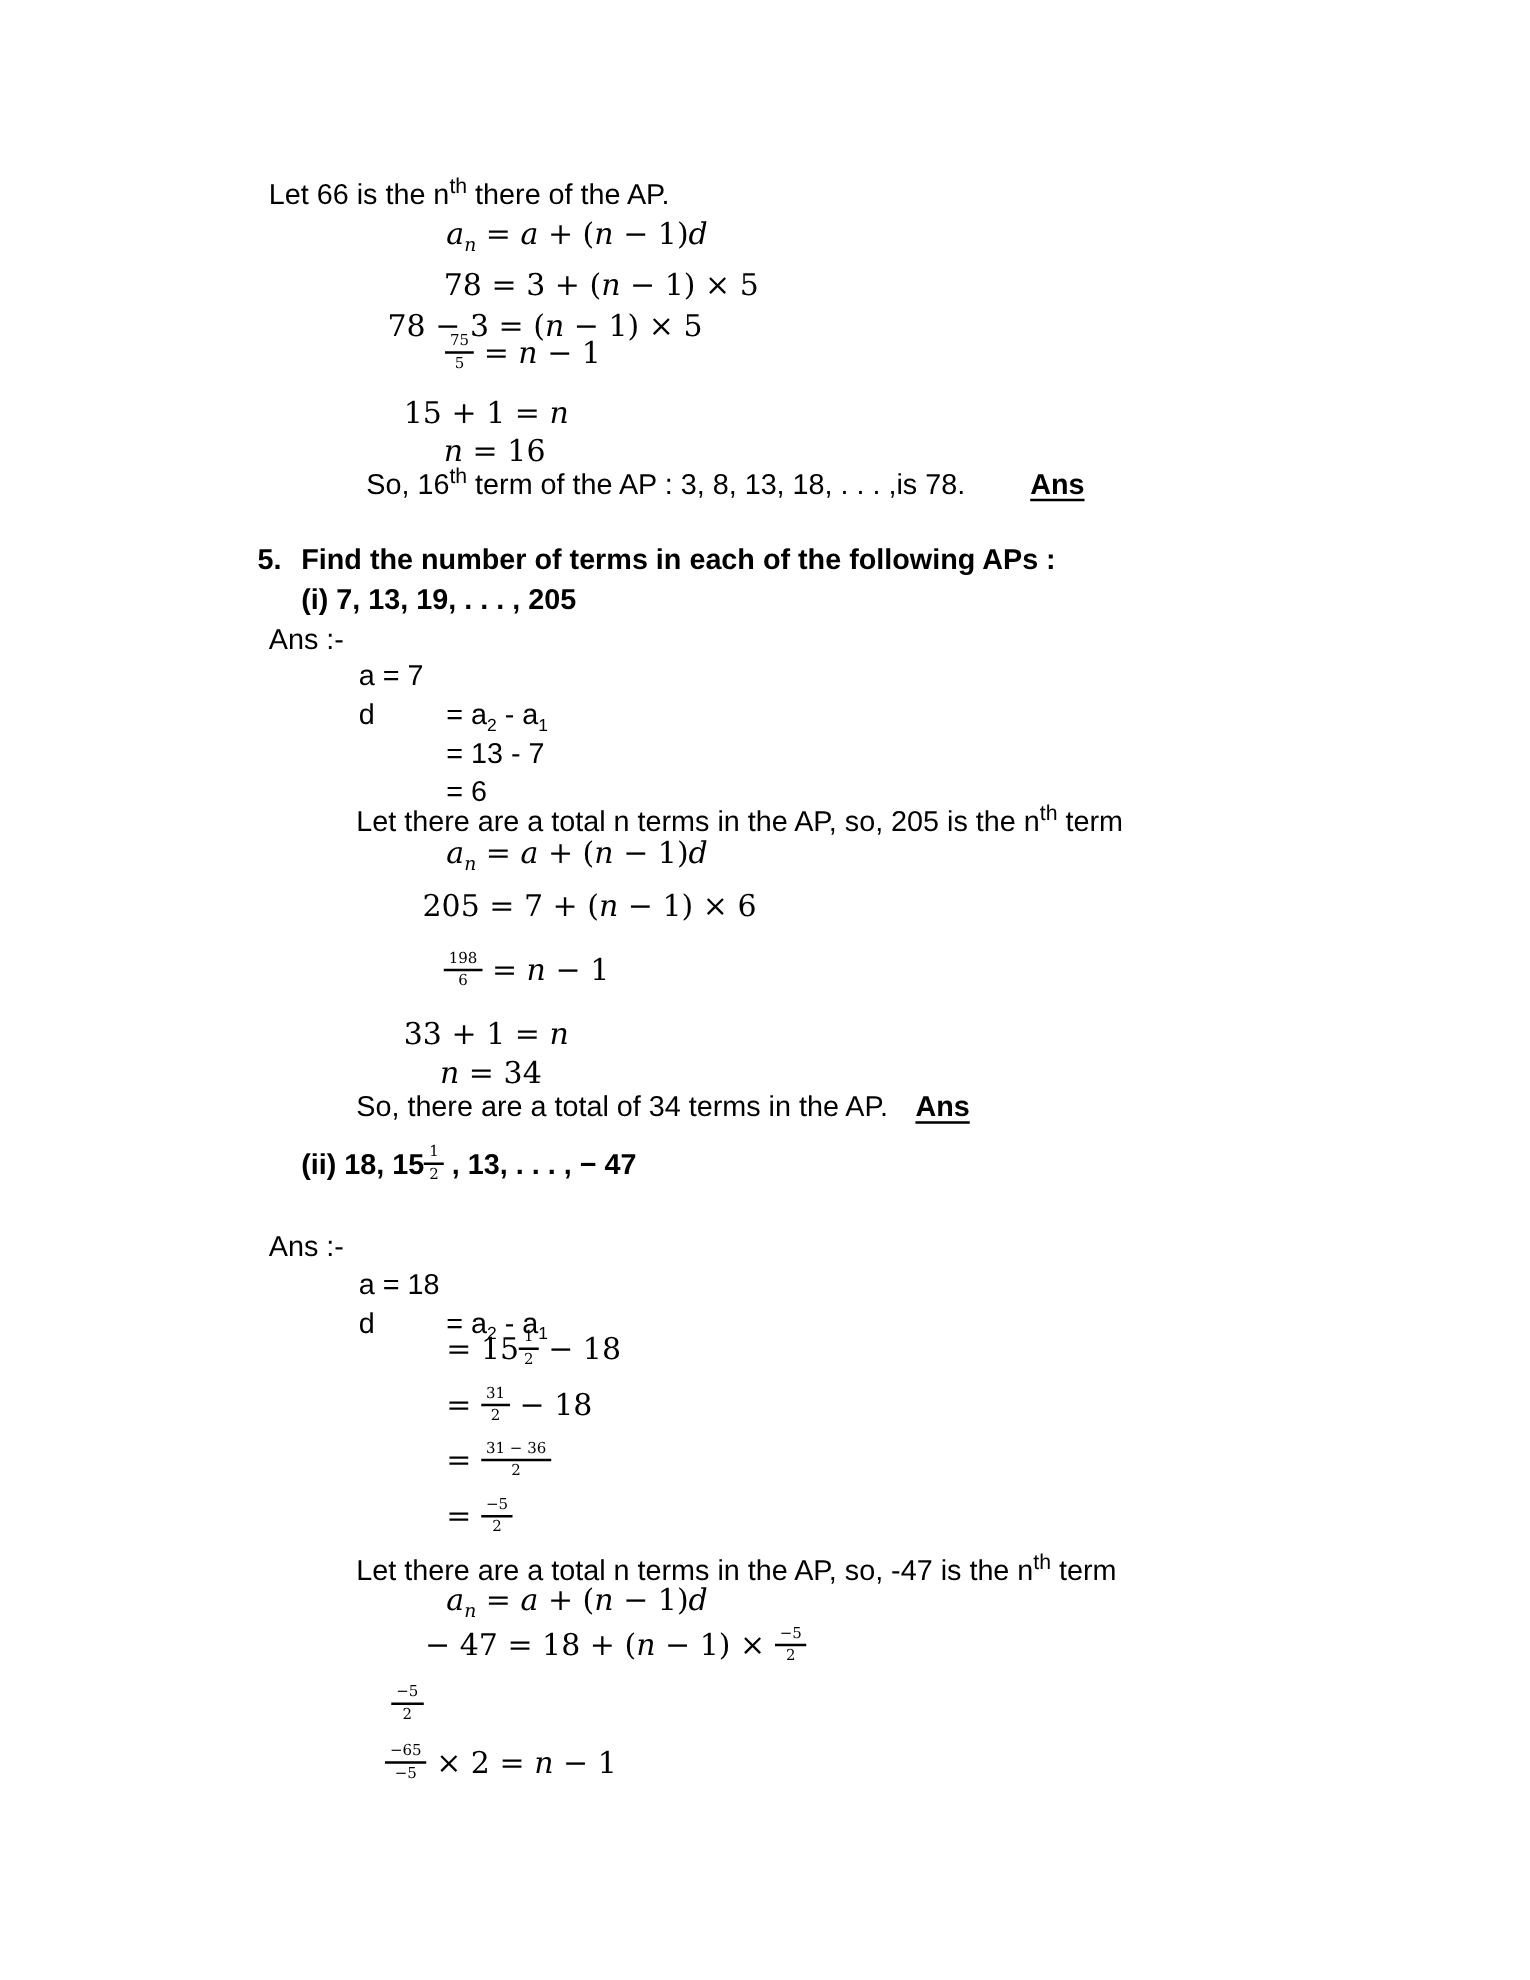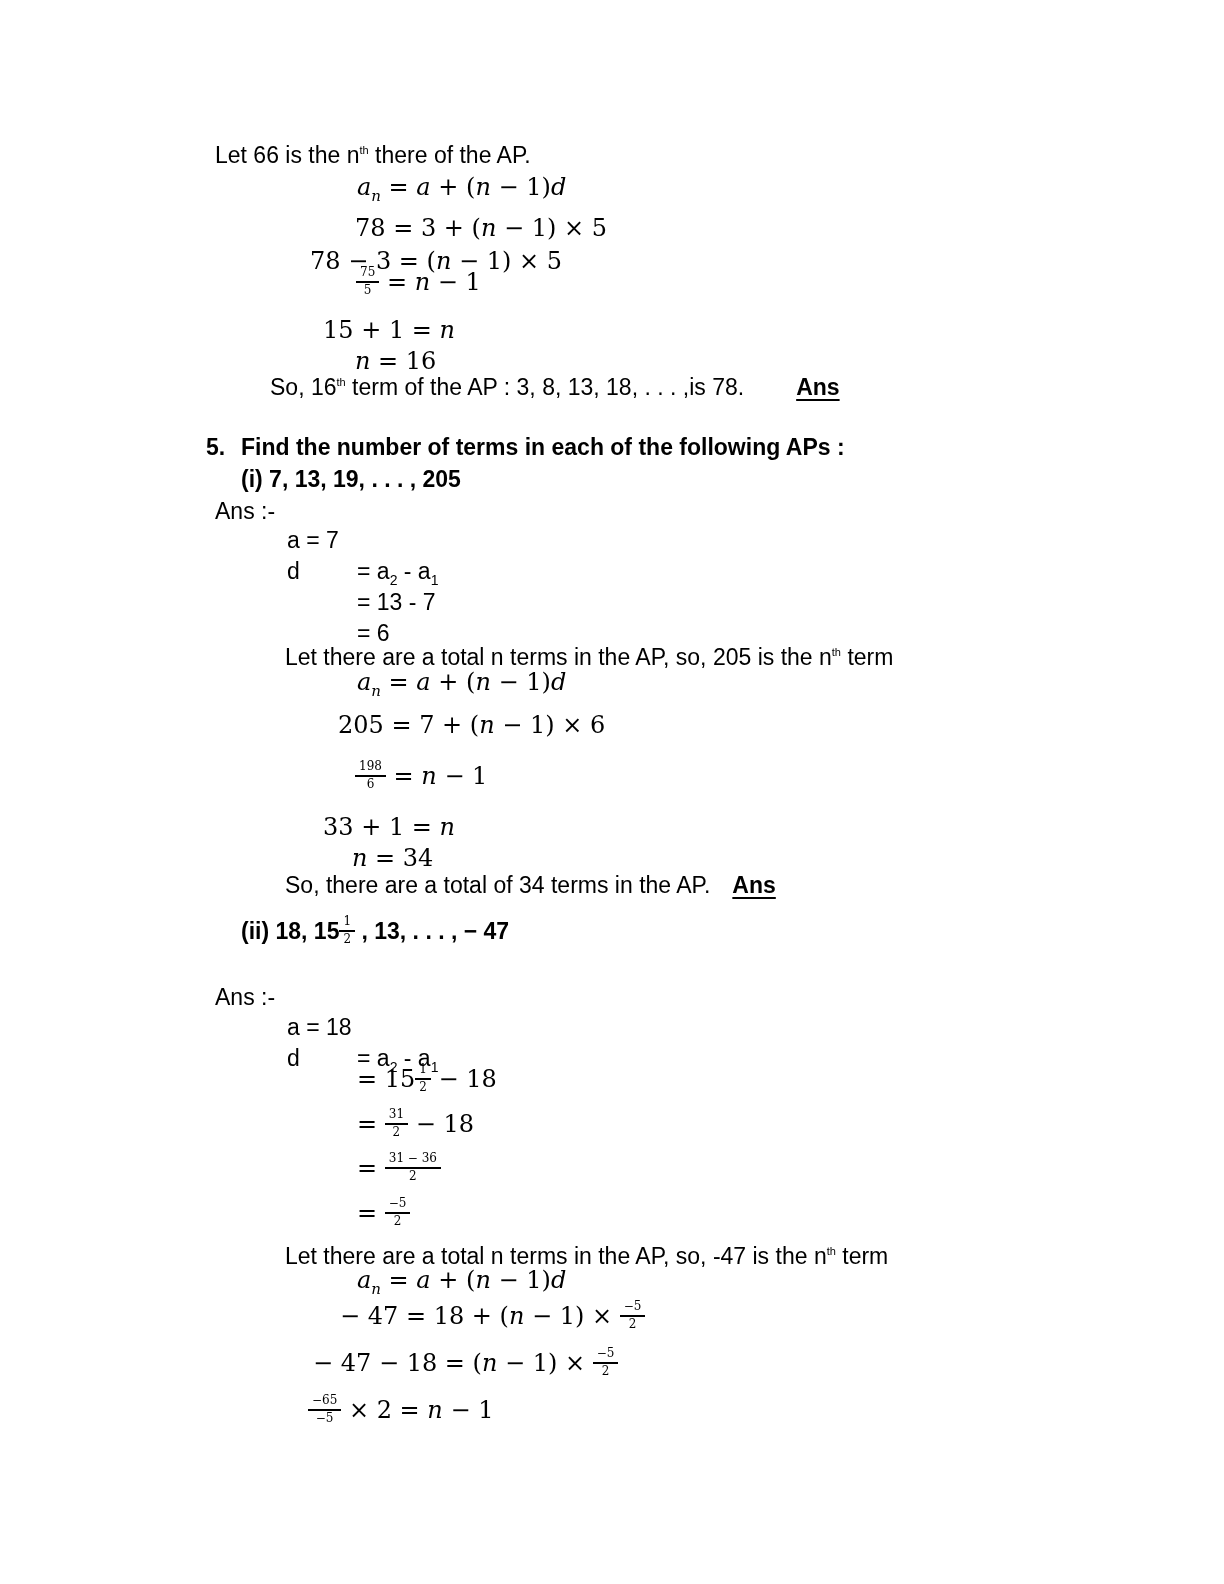--- a/index.html
+++ b/index.html
@@ -21,21 +21,21 @@
   .vcenter{display:flex;align-items:center;}
   .sans{font-family:"Liberation Sans", sans-serif;}
   .math{font-family:"DejaVu Serif", serif;font-size:24px;}
   .math i{font-family:"DejaVu Serif", serif;}
   .bold{font-weight:bold;margin-left:26px;}
   .ans{
     font-weight:bold;
     text-decoration:underline;
     text-underline-offset:4px;
   }
-  sup{font-size:11px;line-height:0;}
+  sup{font-size:17px;line-height:0;}
   sub.sans-sub{font-size:14px;line-height:0;}
   sub.msub{font-size:15px;line-height:0;font-family:"DejaVu Serif", serif;}
   .frac{
     display:inline-flex;
     flex-direction:column;
     align-items:stretch;
     text-align:center;
     font-family:"DejaVu Serif", serif;
     font-size:12px;
     line-height:1.15;
@@ -60,21 +60,21 @@
   <div class="line math" style="left:310px;top:246px"><span>78 − 3 = (<i>n</i> − 1) × 5</span></div>
 
   <div class="line math vcenter" style="left:356px;top:266px">
     <span class="frac"><span class="num">75</span><span class="den">5</span></span><span> = <i>n</i> − 1</span>
   </div>
 
   <div class="line math" style="left:323px;top:315px"><span>15 + 1 = <i>n</i></span></div>
 
   <div class="line math" style="left:355px;top:346px"><span><i>n</i> = 16</span></div>
 
-  <div class="line sans" style="left:270px;top:372px"><span>So, 16</span><sup>th</sup><span> term of the AP : 3, 8, 13, 18, . . . ,is 78.</span><span class="ans" style="margin-left:52px">Ans</span></div>
+  <div class="line sans" style="left:293px;top:372px"><span>So, 16</span><sup>th</sup><span> term of the AP : 3, 8, 13, 18, . . . ,is 78.</span><span class="ans" style="margin-left:52px">Ans</span></div>
 
   <div class="line sans bold" style="left:180px;top:432px"><span class="q5num">5.</span><span>Find the number of terms in each of the following APs :</span></div>
 
   <div class="line sans bold" style="left:215px;top:464px"><span>(i) 7, 13, 19, . . . , 205</span></div>
 
   <div class="line sans" style="left:215px;top:496px"><span>Ans :-</span></div>
 
   <div class="line sans" style="left:287px;top:525px"><span>a = 7</span></div>
 
   <div class="line sans" style="left:287px;top:556px"><span class="dspacer">d</span><span>= a</span><sub class="sans-sub">2</sub><span> - a</span><sub class="sans-sub">1</sub></div>
@@ -115,17 +115,17 @@
   <div class="line math vcenter" style="left:357px;top:1152px"><span>= </span><span class="frac"><span class="num">31 − 36</span><span class="den">2</span></span></div>
 
   <div class="line math vcenter" style="left:357px;top:1197px"><span>= </span><span class="frac"><span class="num">−5</span><span class="den">2</span></span></div>
 
   <div class="line sans" style="left:285px;top:1241px"><span>Let there are a total n terms in the AP, so, -47 is the n</span><sup>th</sup><span> term</span></div>
 
   <div class="line math" style="left:357px;top:1265px"><span><i>a</i></span><sub class="msub"><i>n</i></sub><span> = <i>a</i> + (<i>n</i> − 1)<i>d</i></span></div>
 
   <div class="line math vcenter" style="left:340px;top:1300px"><span>− 47 = 18 + (<i>n</i> − 1) × </span><span class="frac"><span class="num">−5</span><span class="den">2</span></span></div>
 
-  <div class="line math vcenter" style="left:313px;top:1347px"><span>− 47 − 18 = (<i>n</i> − 1) × </span><span class="frac"><span class="num">−5</span><span class="den">2</span></span></div>
+  <div class="line math vcenter" style="left:313px;top:1347px"><span class="frac"><span class="num">−5</span><span class="den">2</span></span></div>
 
   <div class="line math vcenter" style="left:308px;top:1394px"><span class="frac"><span class="num">−65</span><span class="den">−5</span></span><span> × 2 = <i>n</i> − 1</span></div>
 
 </div>
 
 </body></html>

